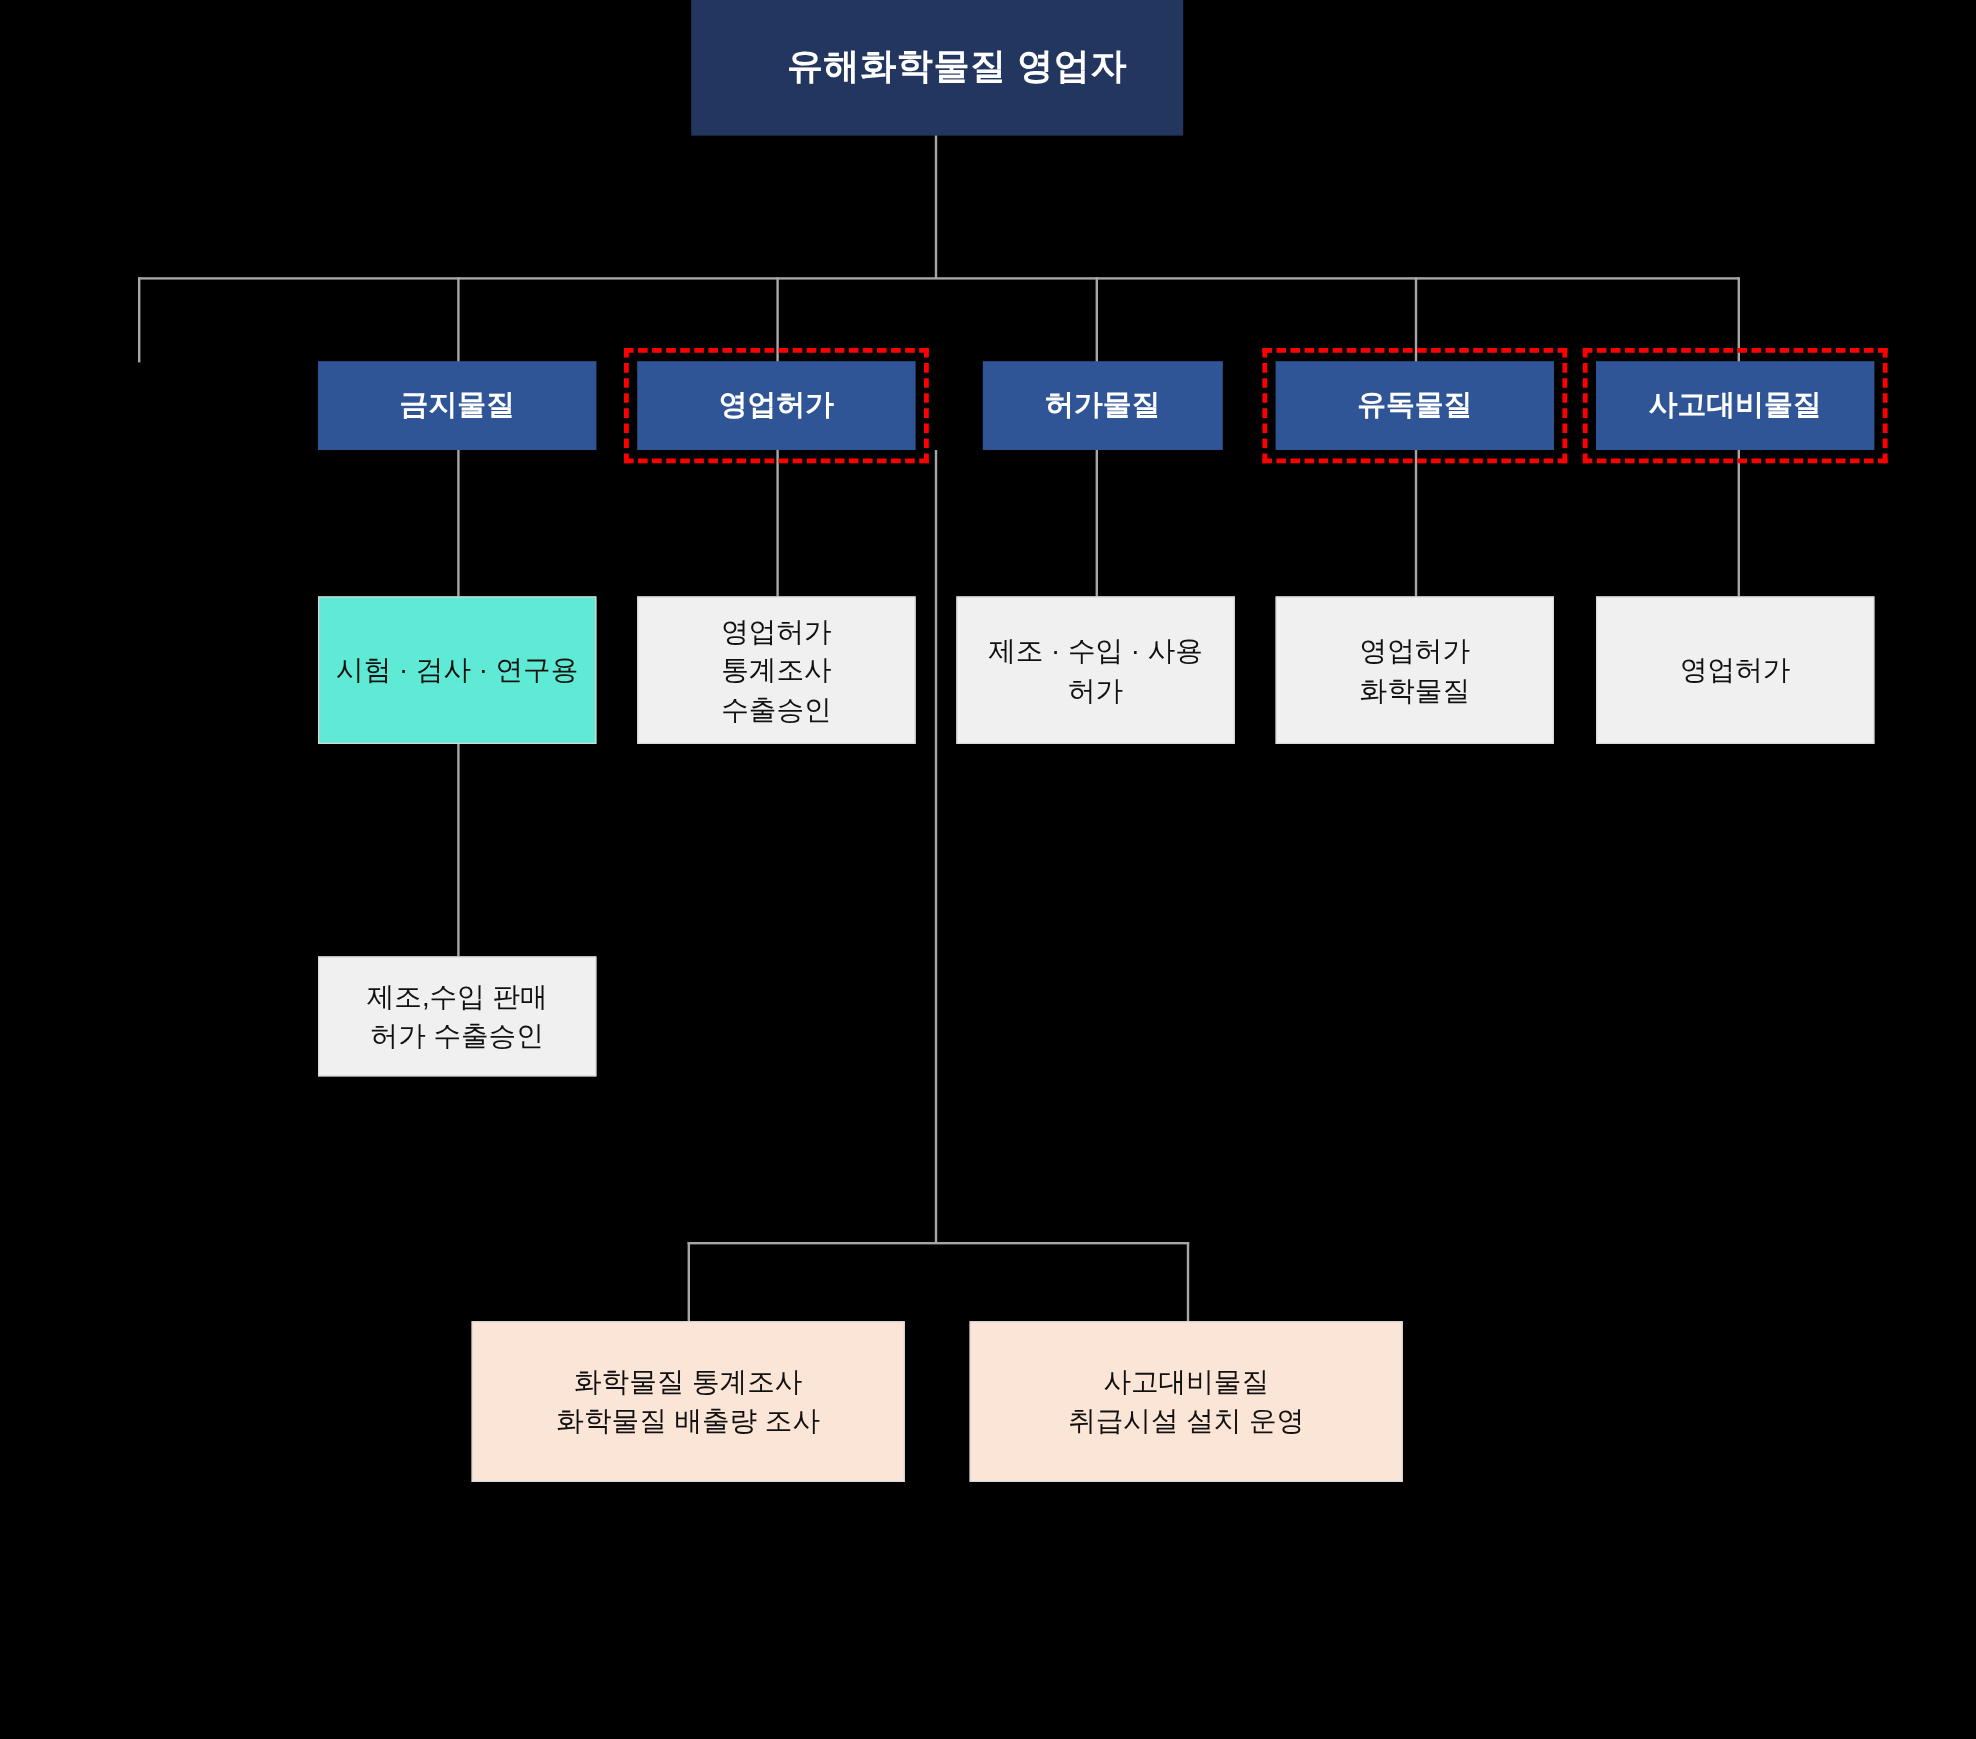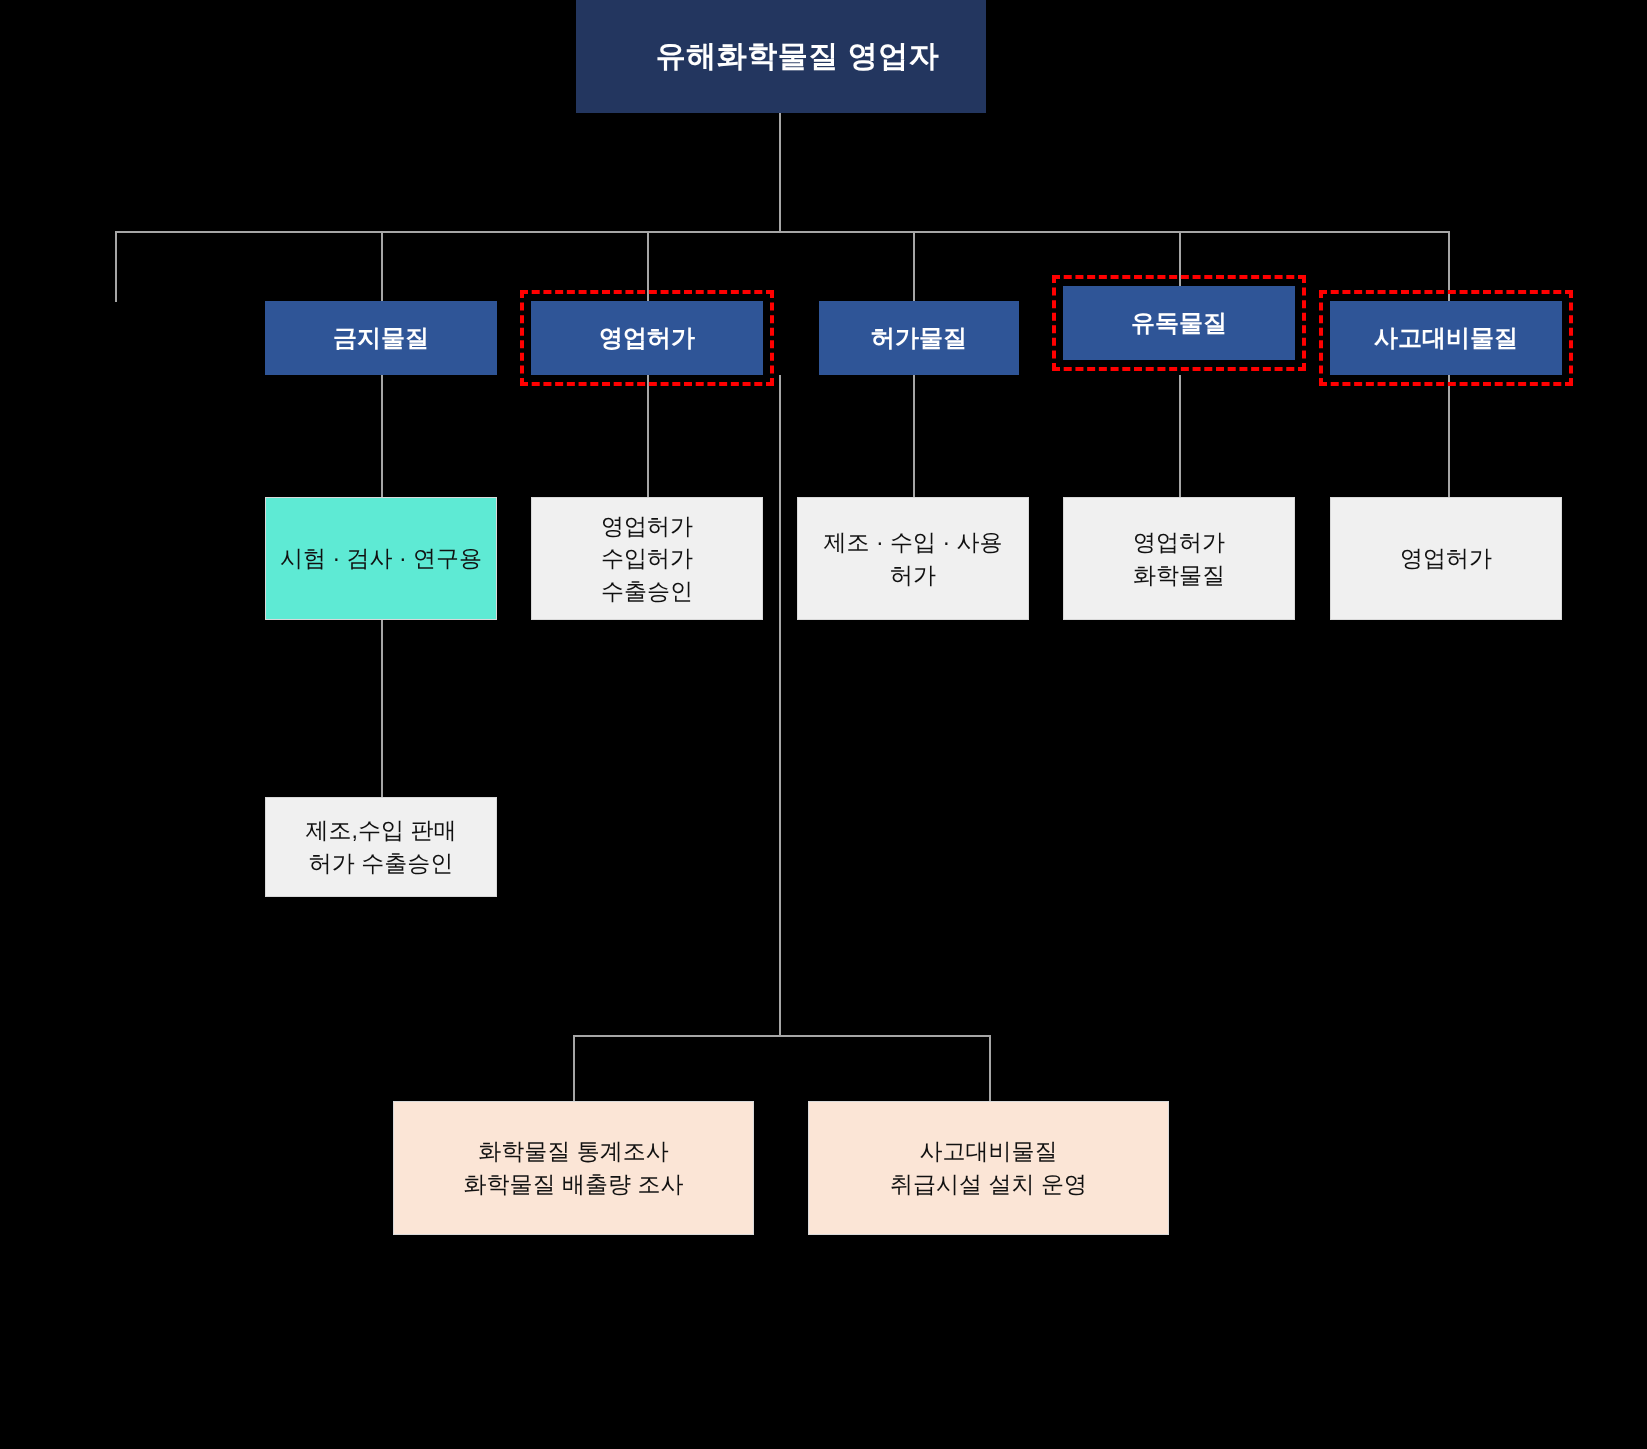--- a/index.html
+++ b/index.html
@@ -91,34 +91,34 @@
 
   <div class="node root" style="left:576px; top:0px; width:410px; height:113px;padding-left:33px;">유해화학물질 영업자</div>
 
 
   <div class="node cat" style="left:265px; top:301px; width:232px; height:74px;">금지물질</div>
 
   <div class="node cat flag" style="left:531px; top:301px; width:232px; height:74px;">영업허가</div>
 
   <div class="node cat" style="left:819px; top:301px; width:200px; height:74px;">허가물질</div>
 
-  <div class="node cat flag" style="left:1063px; top:286px; width:232px; height:74px;">유독물질</div>
+  <div class="node cat flag" style="left:1063px; top:301px; width:232px; height:74px;">유독물질</div>
 
   <div class="node cat flag" style="left:1330px; top:301px; width:232px; height:74px;">사고대비물질</div>
 
   <div class="node leaf green" style="left:265px; top:497px; width:232px; height:123px;">
     <div>
       <div>시험 · 검사 · 연구용</div>
     </div>
   </div>
 
   <div class="node leaf gray" style="left:531px; top:497px; width:232px; height:123px;">
     <div>
       <div>영업허가</div>
-      <div>수입허가</div>
+      <div>통계조사</div>
       <div>수출승인</div>
     </div>
   </div>
 
   <div class="node leaf gray" style="left:797px; top:497px; width:232px; height:123px;">
     <div>
       <div>제조 · 수입 · 사용</div>
       <div>허가</div>
     </div>
   </div>

